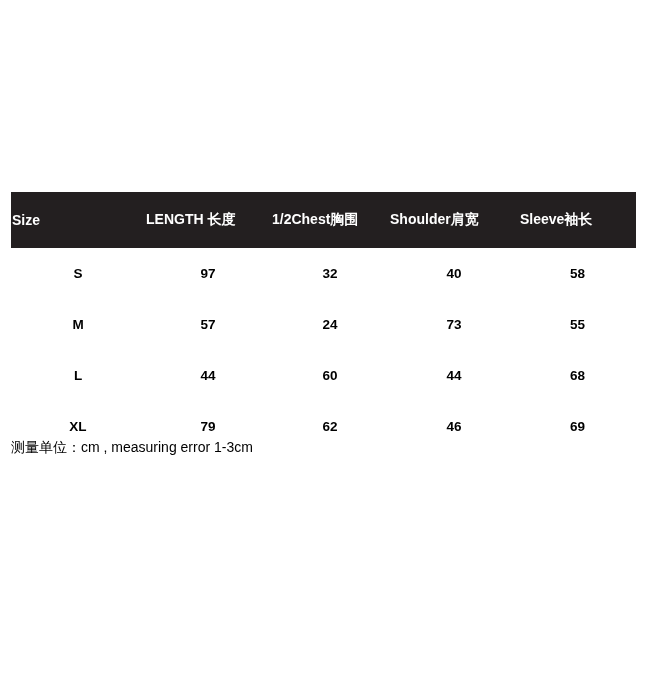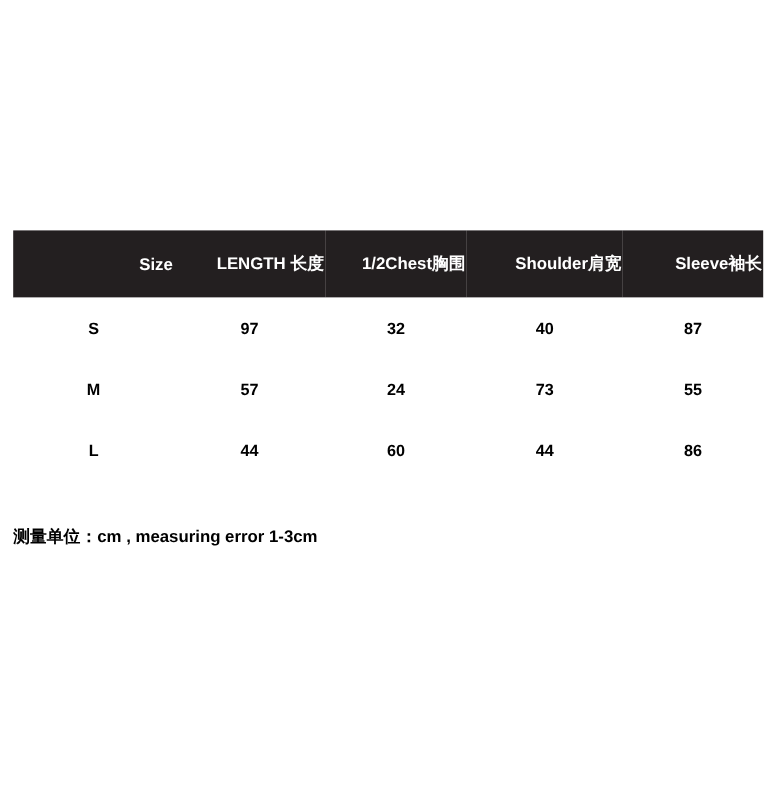--- a/index.html
+++ b/index.html
@@ -32,21 +32,21 @@
   table.size-table thead tr {
     background: #231f20;
   }
 
   table.size-table thead th {
     color: #ffffff;
     font-size: 14px;
     font-weight: bold;
     height: 54px;
     vertical-align: middle;
-    text-align: right;
+    text-align: left;
     letter-spacing: 0px;
     white-space: nowrap;
   }
 
   table.size-table tbody td {
     background: #ffffff;
     color: #000000;
     font-size: 13.5px;
     font-weight: bold;
     height: 49px;
@@ -59,21 +59,21 @@
   col.c1 { width: 126px; }
   col.c2 { width: 118px; }
   col.c3 { width: 130px; }
   col.c4 { width: 117px; }
 
   #note {
     position: absolute;
     left: 11px;
     top: 439px;
     font-size: 14px;
-    font-weight: bold;
+    font-weight: normal;
     color: #000000;
     white-space: nowrap;
   }
 </style>
 </head>
 <body>
 
 <div id="size-chart">
   <table class="size-table">
     <colgroup>
@@ -91,33 +91,40 @@
         <th>Shoulder肩宽</th>
         <th>Sleeve袖长</th>
       </tr>
     </thead>
     <tbody>
       <tr>
         <td>S</td>
         <td>97</td>
         <td>32</td>
         <td>40</td>
-        <td>87</td>
+        <td>58</td>
       </tr>
       <tr>
         <td>M</td>
         <td>57</td>
         <td>24</td>
         <td>73</td>
         <td>55</td>
       </tr>
       <tr>
         <td>L</td>
         <td>44</td>
         <td>60</td>
         <td>44</td>
-        <td>86</td>
+        <td>68</td>
+      </tr>
+      <tr>
+        <td>XL</td>
+        <td>79</td>
+        <td>62</td>
+        <td>46</td>
+        <td>69</td>
       </tr>
     </tbody>
   </table>
 </div>
 
 <div id="note">测量单位：cm , measuring error 1-3cm</div>
 
 </body></html>

